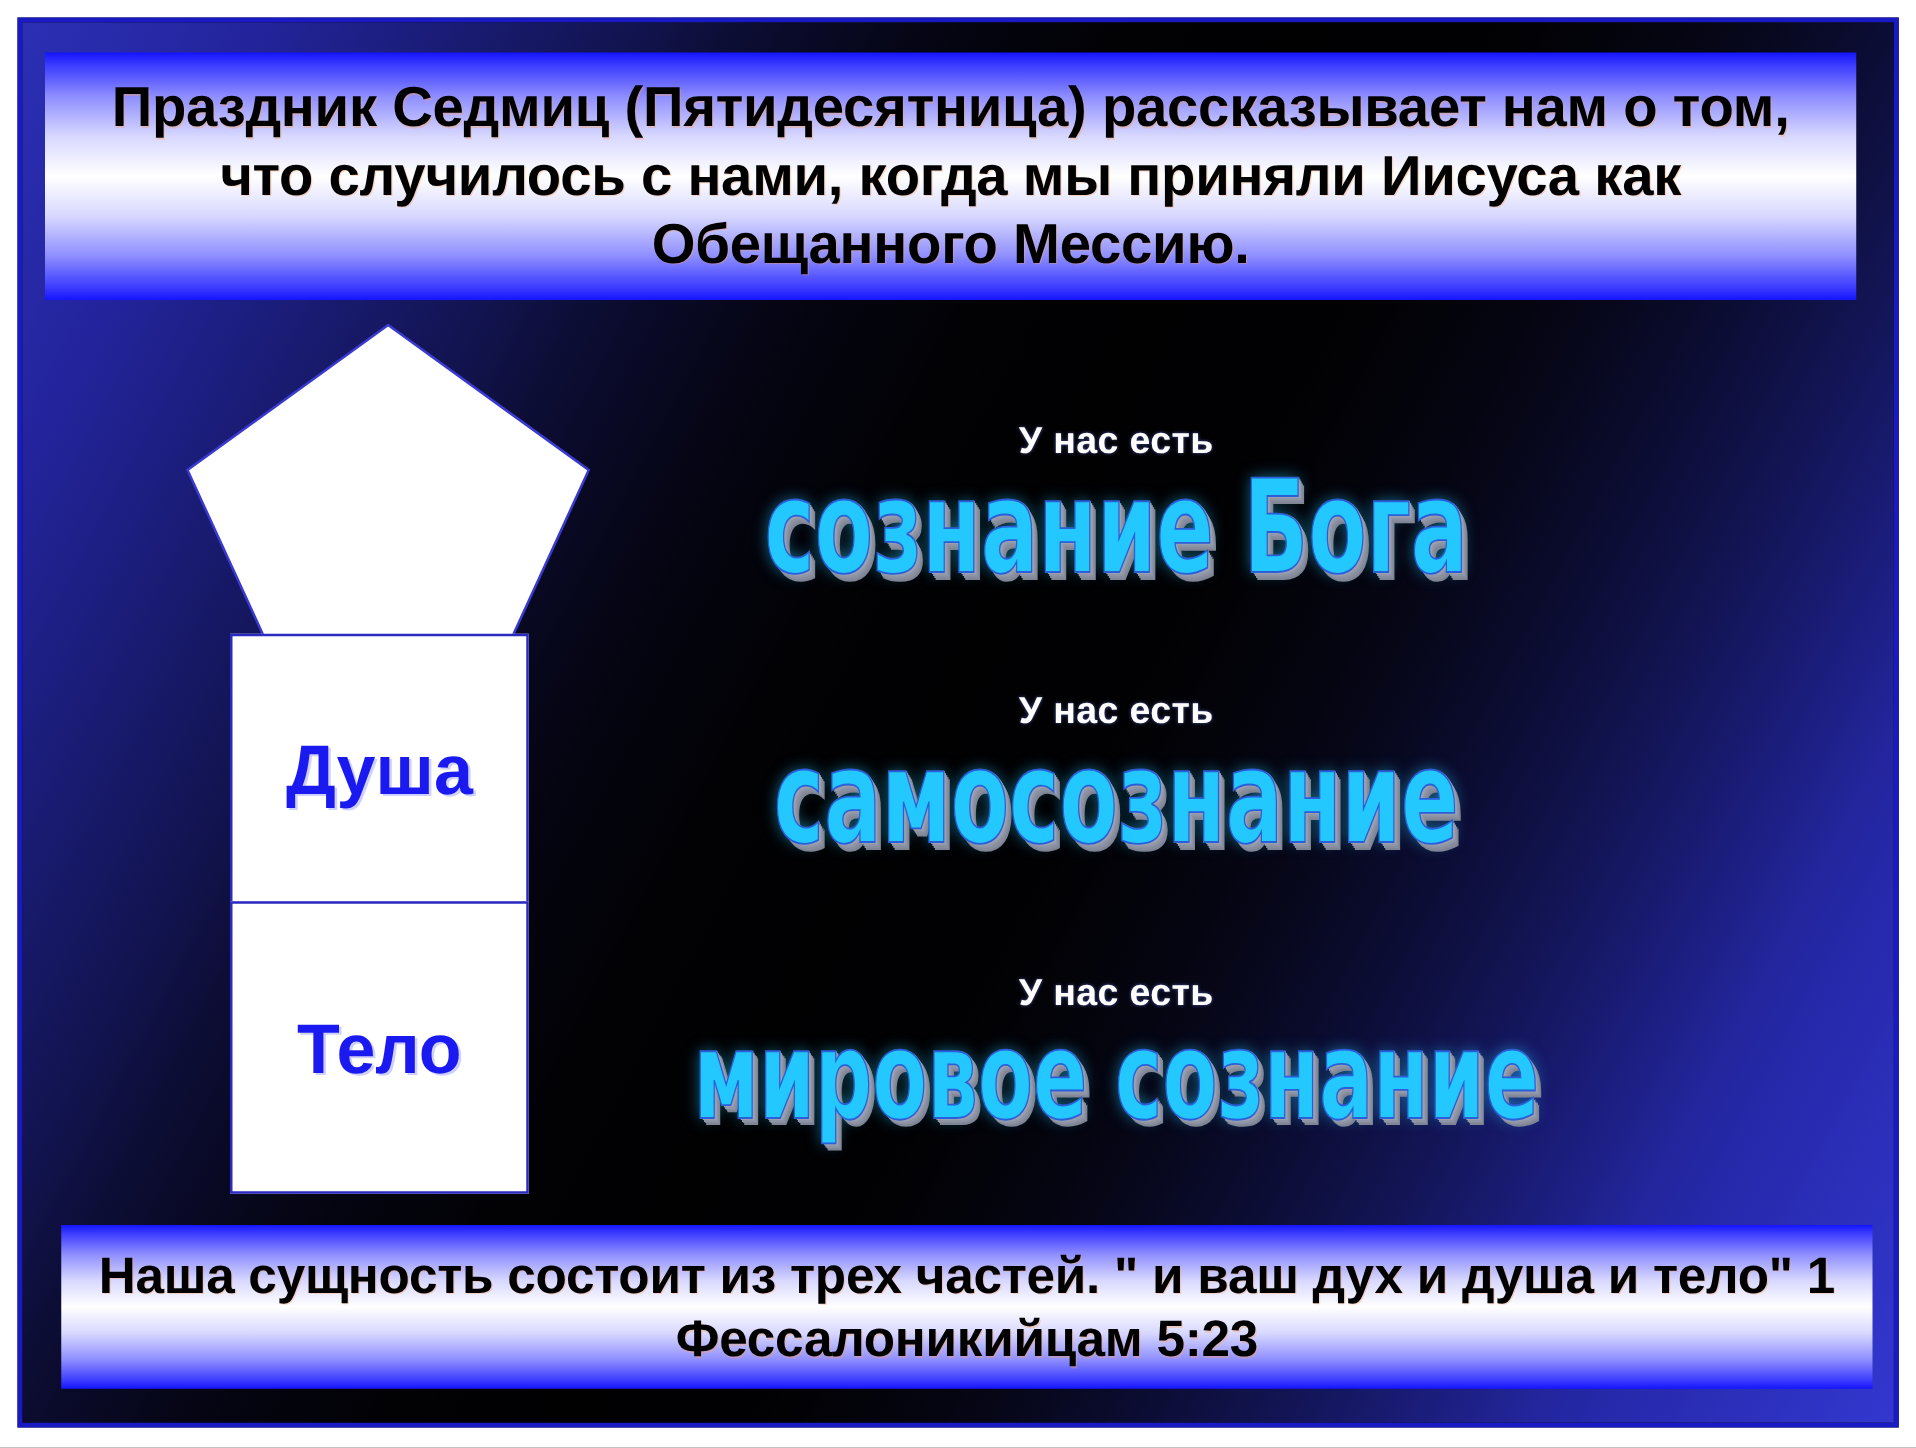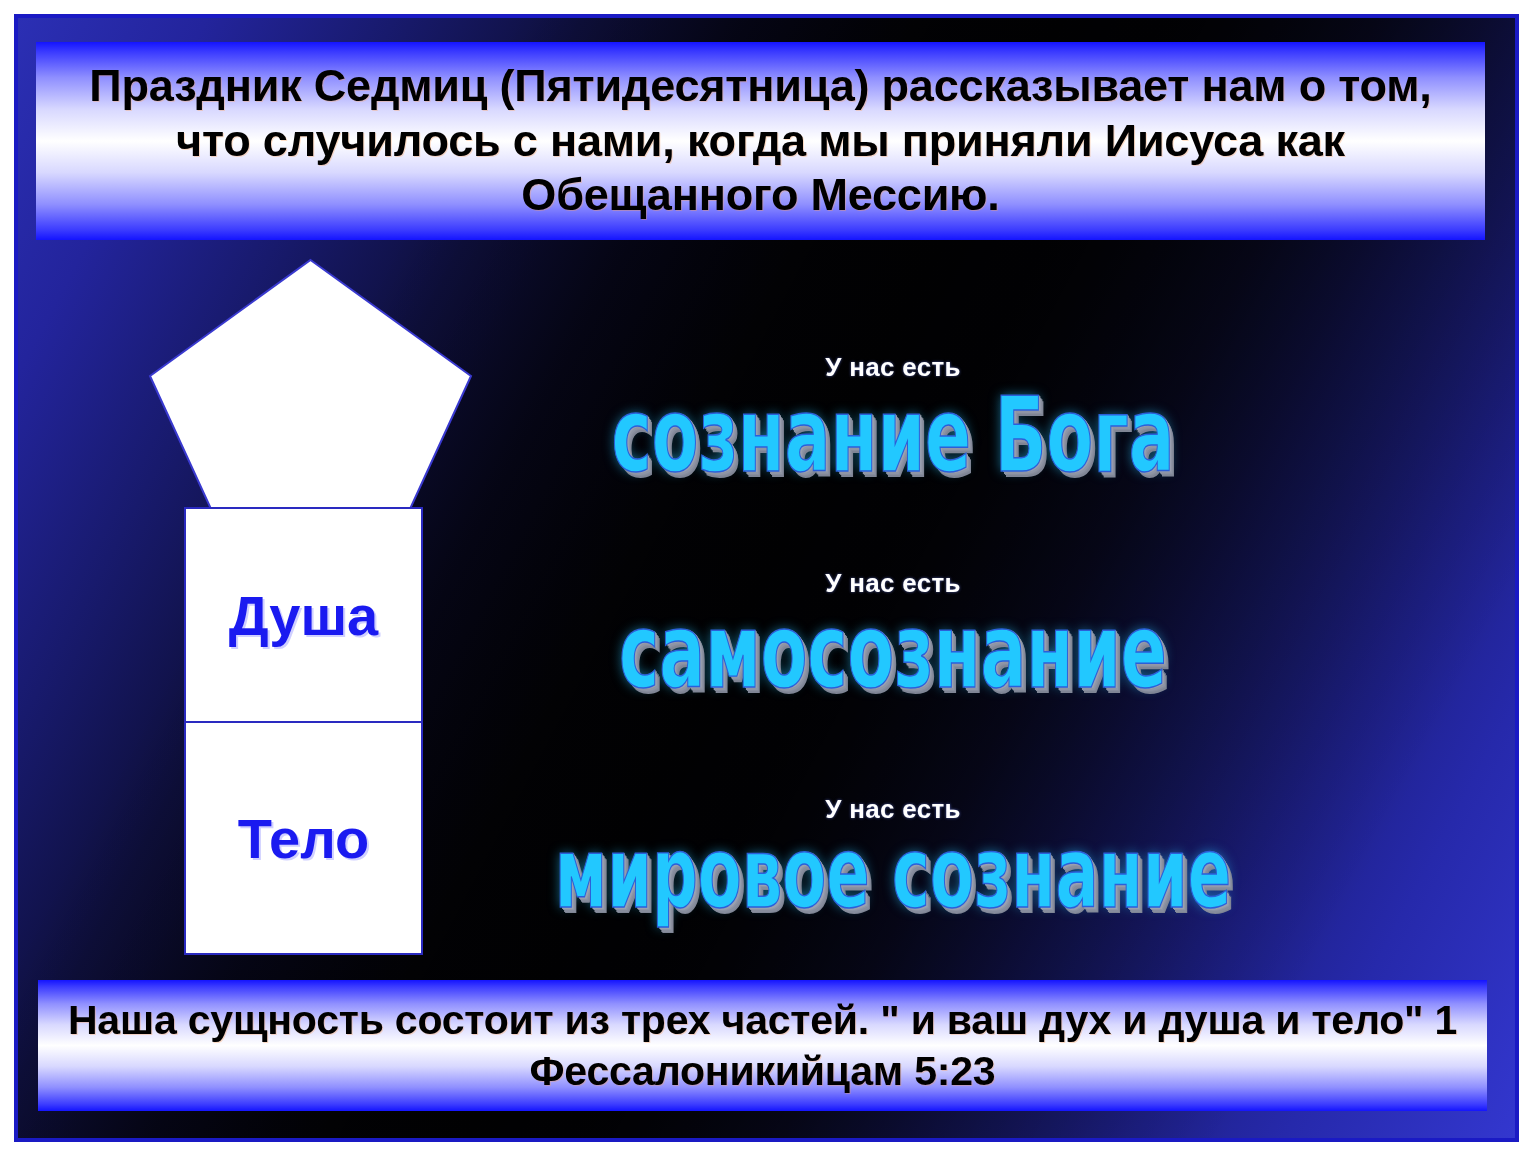--- a/index.html
+++ b/index.html
@@ -98,21 +98,21 @@
 
   #title-banner {
     left: 18px;
     top: 24px;
     width: 1449px;
     height: 198px;
   }
   #title-banner .banner-text { font-size: 45px; }
 
   #verse-banner {
-    left: 20px;
+    left: 31px;
     top: 962px;
     width: 1449px;
     height: 131px;
   }
   #verse-banner .banner-text { font-size: 41px; }
 
   
   #figure {
     position: absolute;
     left: 130px;
@@ -163,23 +163,23 @@
     width: 740px;
     text-align: center;
   }
   #concept-1 { top: 318px; }
   #concept-2 { top: 534px; }
   #concept-3 { top: 760px; }
 
   .concept-intro {
     color: #ffffff;
     font-weight: bold;
-    font-size: 26px;
+    font-size: 30px;
     letter-spacing: 0.3px;
-    margin: 16px 0 4px 0;
+    margin: 0 0 4px 0;
     text-shadow: 0 0 3px rgba(120,140,255,0.6);
   }
 
   .wordart {
     font-family: "DejaVu Sans", sans-serif;
     font-weight: bold;
     font-size: 74px;
     line-height: 1.04;
     color: #22c8ff;
     transform: scaleY(1.48) scaleX(0.97);

